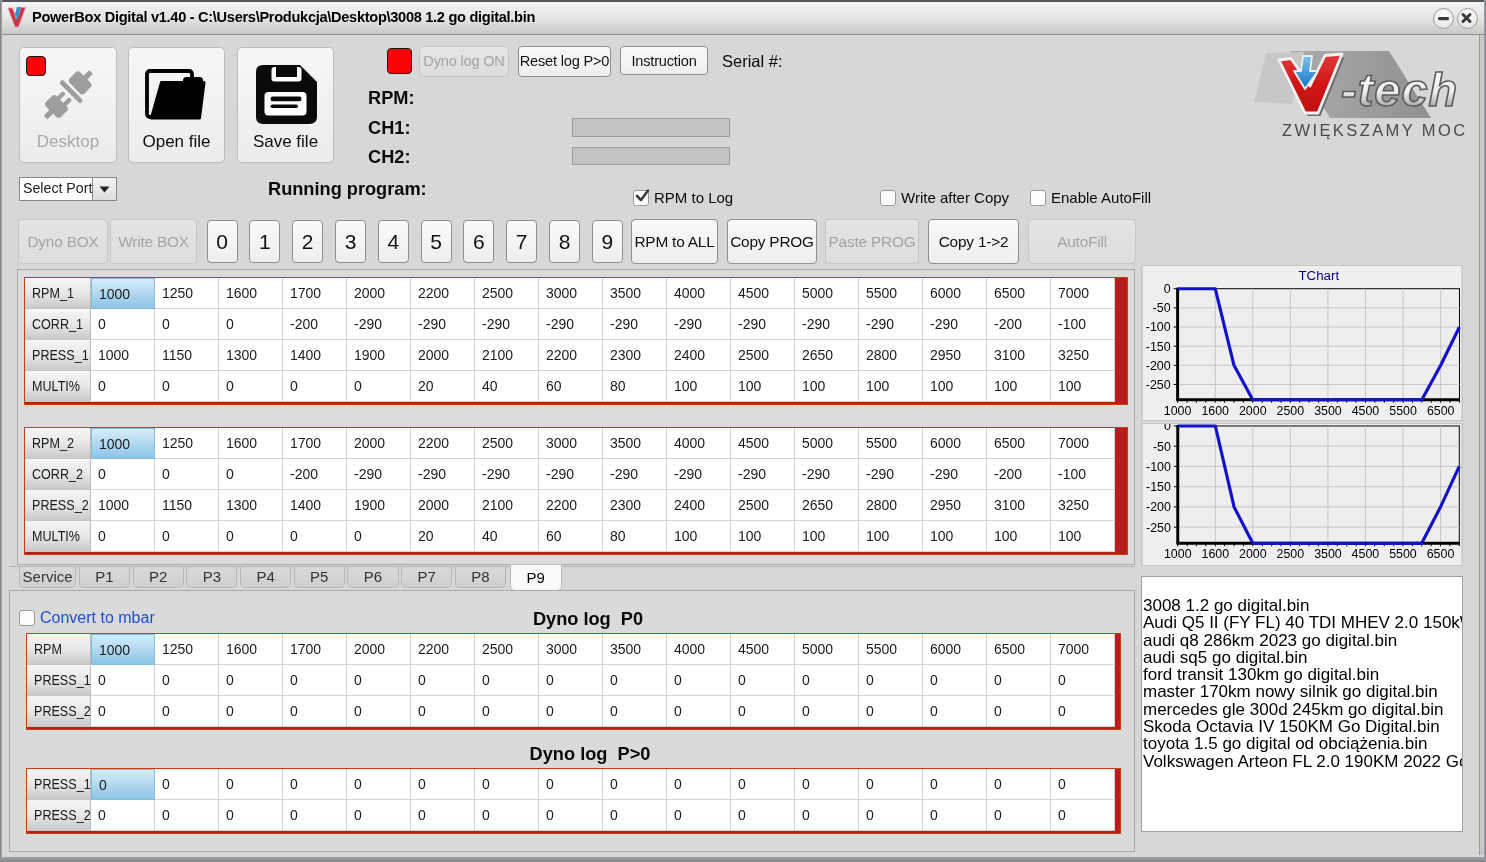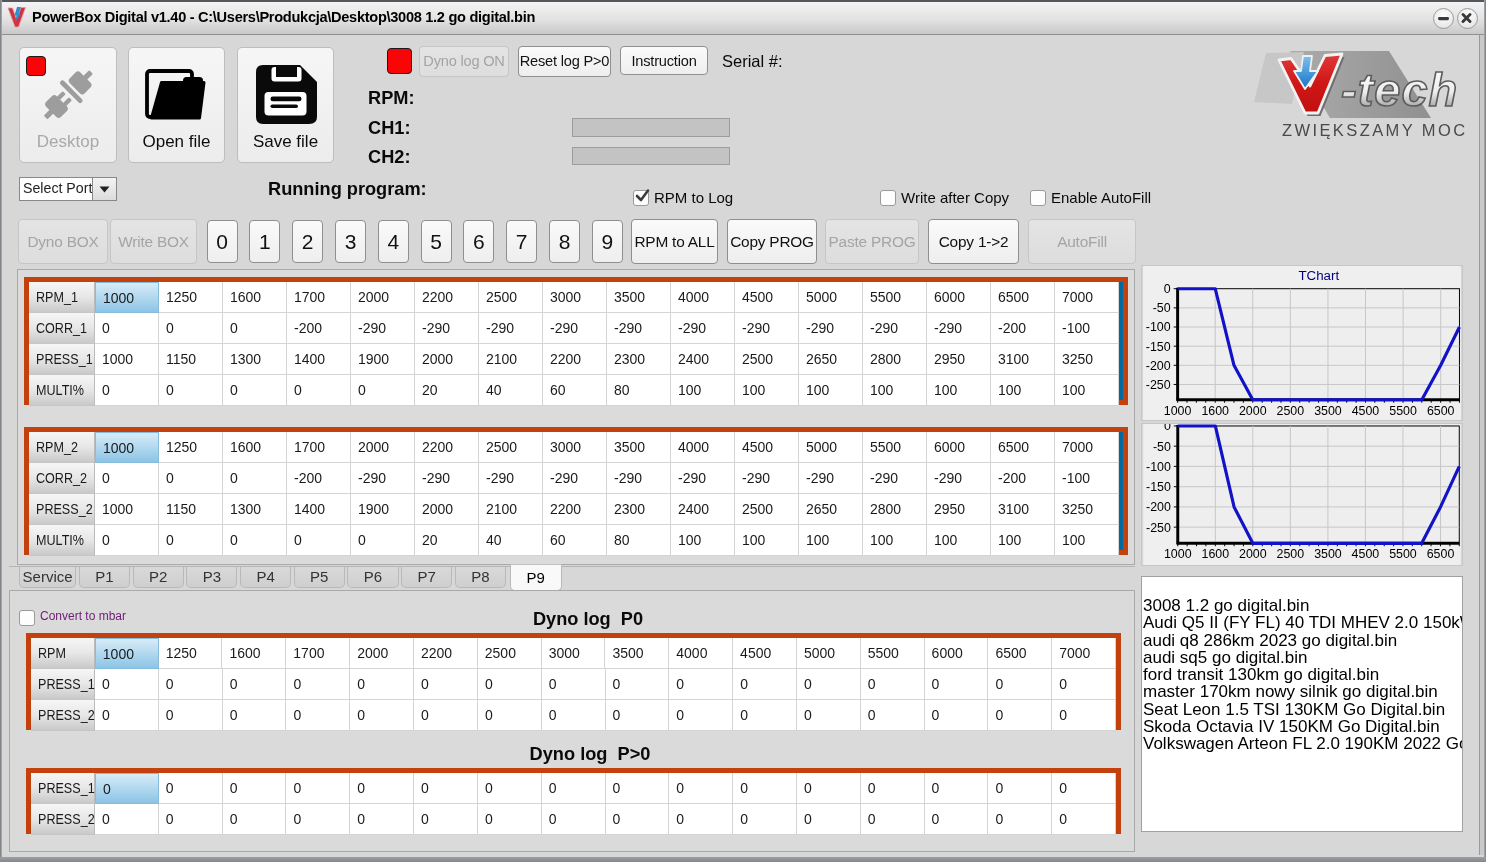--- a/index.html
+++ b/index.html
@@ -14,21 +14,21 @@
 .frame-t{position:absolute;left:0;top:0;width:1486px;height:2px;background:#54575b}
 .frame-b{position:absolute;left:0;bottom:0;width:1486px;height:5px;background:linear-gradient(#9b9fa3,#84888c)}
 .bigbtn{position:absolute;top:47px;height:116px;border:1px solid #bdbdbd;border-radius:5px;
  background:linear-gradient(#f6f6f6,#ececec)}
 .biglabel{position:absolute;text-align:center;top:132px;font-size:17px;color:#0d0d0d}
 .btn{position:absolute;border:1px solid #8f8f8f;border-radius:4px;background:linear-gradient(#fafafa,#eeeeee);
  font-size:14.6px;color:#111;text-align:center;white-space:nowrap;overflow:hidden;letter-spacing:-0.2px}
 .btn.dis{border-color:#c6c6c6;background:linear-gradient(#e4e4e4,#dddddd);color:#a4a4a4}
 .b2{font-size:15.4px}
 .panel{position:absolute;border:1px solid #a9a9a9;background:#dbdbdb}
-.tblwrap{position:absolute;background:#0369a1;border:5px solid #c2410c}
+.tblwrap{position:absolute;background:#b91c1c;border:1px solid #c2410c}
 .trow{display:flex}
 .th{background:linear-gradient(#f6f6f6,#e7e7e7 50%,#c9c9c9);border-right:1px solid #bcbcbc;
  border-bottom:1px solid #c6c6c6;padding-left:6.5px;font-size:14.3px;color:#1a1a1a;white-space:nowrap}
 .thx{display:inline-block;transform:scaleX(0.88);transform-origin:0 50%}
 .td{background:#fff;border-right:1px solid #d4d4d4;border-bottom:1px solid #d4d4d4;
  padding-left:7px;font-size:14px;color:#1a1a1a}
 .td.sel{background:linear-gradient(#d7ecf8,#8cc4e6);border:1px solid #86bcdb;border-right:1px solid #86bcdb}
 .blabel{position:absolute;font-weight:bold;font-size:18.2px;color:#0a0a0a}
 .nlabel{position:absolute;font-size:16px;color:#0a0a0a}
 .cb{position:absolute;width:15.5px;height:15.5px;background:#fdfdfd;border:1.4px solid #9a9a9a;border-radius:3px}
@@ -440,21 +440,21 @@
 <div class="tab" style="left:132.6px;width:51.2px">P2</div>
 <div class="tab" style="left:186.3px;width:51.2px">P3</div>
 <div class="tab" style="left:240.0px;width:51.2px">P4</div>
 <div class="tab" style="left:293.7px;width:51.2px">P5</div>
 <div class="tab" style="left:347.4px;width:51.2px">P6</div>
 <div class="tab" style="left:401.1px;width:51.2px">P7</div>
 <div class="tab" style="left:454.8px;width:51.2px">P8</div>
 <div class="tab" style="left:509.5px;top:564px;width:52.5px;height:27px;background:#f9f9f9;border-top:1px solid #c0c0c0;line-height:25px;color:#000">P9</div>
 <div class="panel" style="left:9px;top:590px;width:1126px;height:262px;background:#dadada"></div>
 <div class="cb" style="left:19px;top:610px"></div>
-<div class="abs" style="left:40px;top:609px;font-size:12px;color:#701a75">Convert to mbar</div>
+<div class="abs" style="left:40px;top:609px;font-size:16px;color:#1d4ed8">Convert to mbar</div>
 <div class="blabel" style="left:588px;top:609px;transform:translateX(-50%)">Dyno log&nbsp;&nbsp;P0</div>
 <div class="tblwrap" style="left:26px;top:633px;width:1095px;height:97px">
     <div class="trow" style="height:31px">
       <div class="th" style="width:64px;line-height:30px"><span class="thx">RPM</span></div>
       <div class="td sel" style="width:64px;line-height:30px">1000</div>
       <div class="td" style="width:64px;line-height:30px">1250</div>
       <div class="td" style="width:64px;line-height:30px">1600</div>
       <div class="td" style="width:64px;line-height:30px">1700</div>
       <div class="td" style="width:64px;line-height:30px">2000</div>
       <div class="td" style="width:64px;line-height:30px">2200</div>
@@ -579,15 +579,16 @@
 <text x="89" y="61" font-family="Liberation Sans,sans-serif" font-style="italic" font-weight="bold" font-size="47px" fill="url(#tg)" stroke="#5c5c5c" stroke-width="1.6" letter-spacing="1">-tech</text>
 <text x="30" y="91" font-family="Liberation Sans,sans-serif" font-size="16.5px" fill="#4a4a4a" letter-spacing="2.4">ZWIĘKSZAMY MOC</text>
 </svg>
 <div class="abs" style="left:1141px;top:576px;width:322px;height:256px;background:#fff;border:1px solid #a0a0a0;overflow:hidden;font-size:17px;color:#000;padding:20px 0 0 1px">
     <div class="listline" style="height:17.3px;line-height:17.3px">3008 1.2 go digital.bin</div>
     <div class="listline" style="height:17.3px;line-height:17.3px">Audi Q5 II (FY FL) 40 TDI MHEV 2.0 150kW 204KM (Quattro)</div>
     <div class="listline" style="height:17.3px;line-height:17.3px">audi q8 286km 2023 go digital.bin</div>
     <div class="listline" style="height:17.3px;line-height:17.3px">audi sq5 go digital.bin</div>
     <div class="listline" style="height:17.3px;line-height:17.3px">ford transit 130km go digital.bin</div>
     <div class="listline" style="height:17.3px;line-height:17.3px">master 170km nowy silnik go digital.bin</div>
-    <div class="listline" style="height:17.3px;line-height:17.3px">Seat Leon 1.5 TSI 130KM Go Digital.bin</div>
+    <div class="listline" style="height:17.3px;line-height:17.3px">mercedes gle 300d 245km go digital.bin</div>
     <div class="listline" style="height:17.3px;line-height:17.3px">Skoda Octavia IV 150KM Go Digital.bin</div>
+    <div class="listline" style="height:17.3px;line-height:17.3px">toyota 1.5 go digital od obciążenia.bin</div>
     <div class="listline" style="height:17.3px;line-height:17.3px">Volkswagen Arteon FL 2.0 190KM 2022 Go Digital Automat.bin</div>
   </div>
 </body></html>

